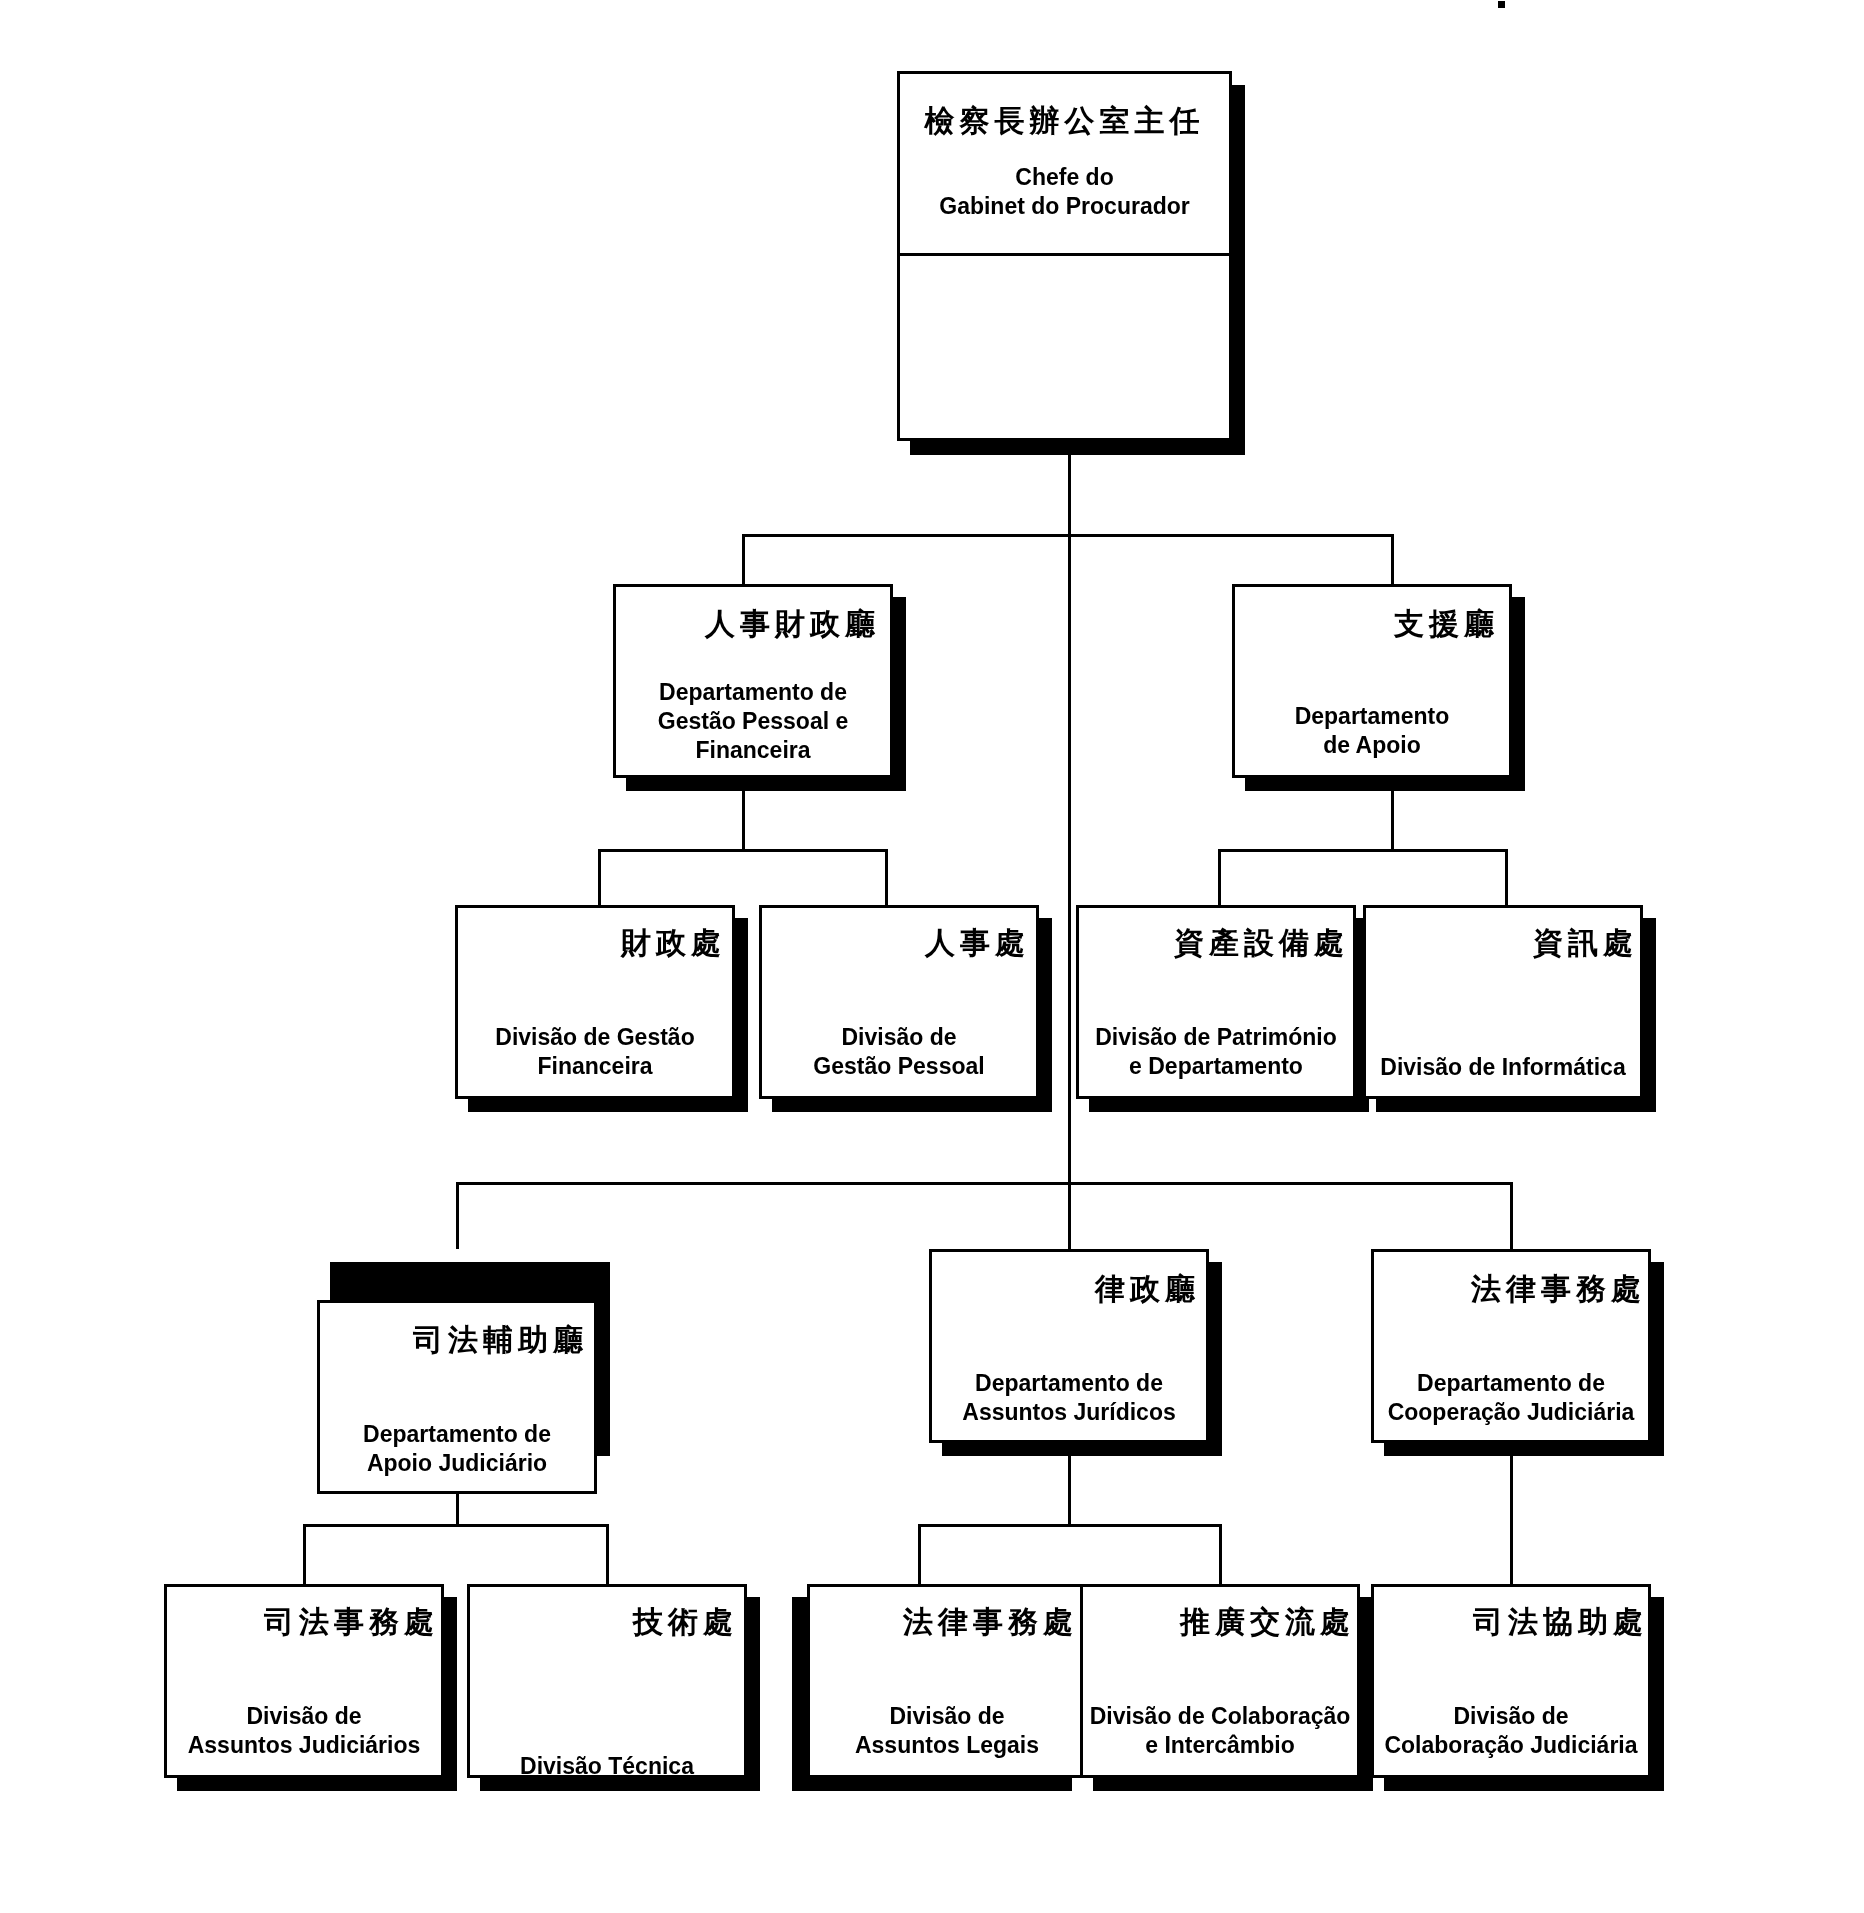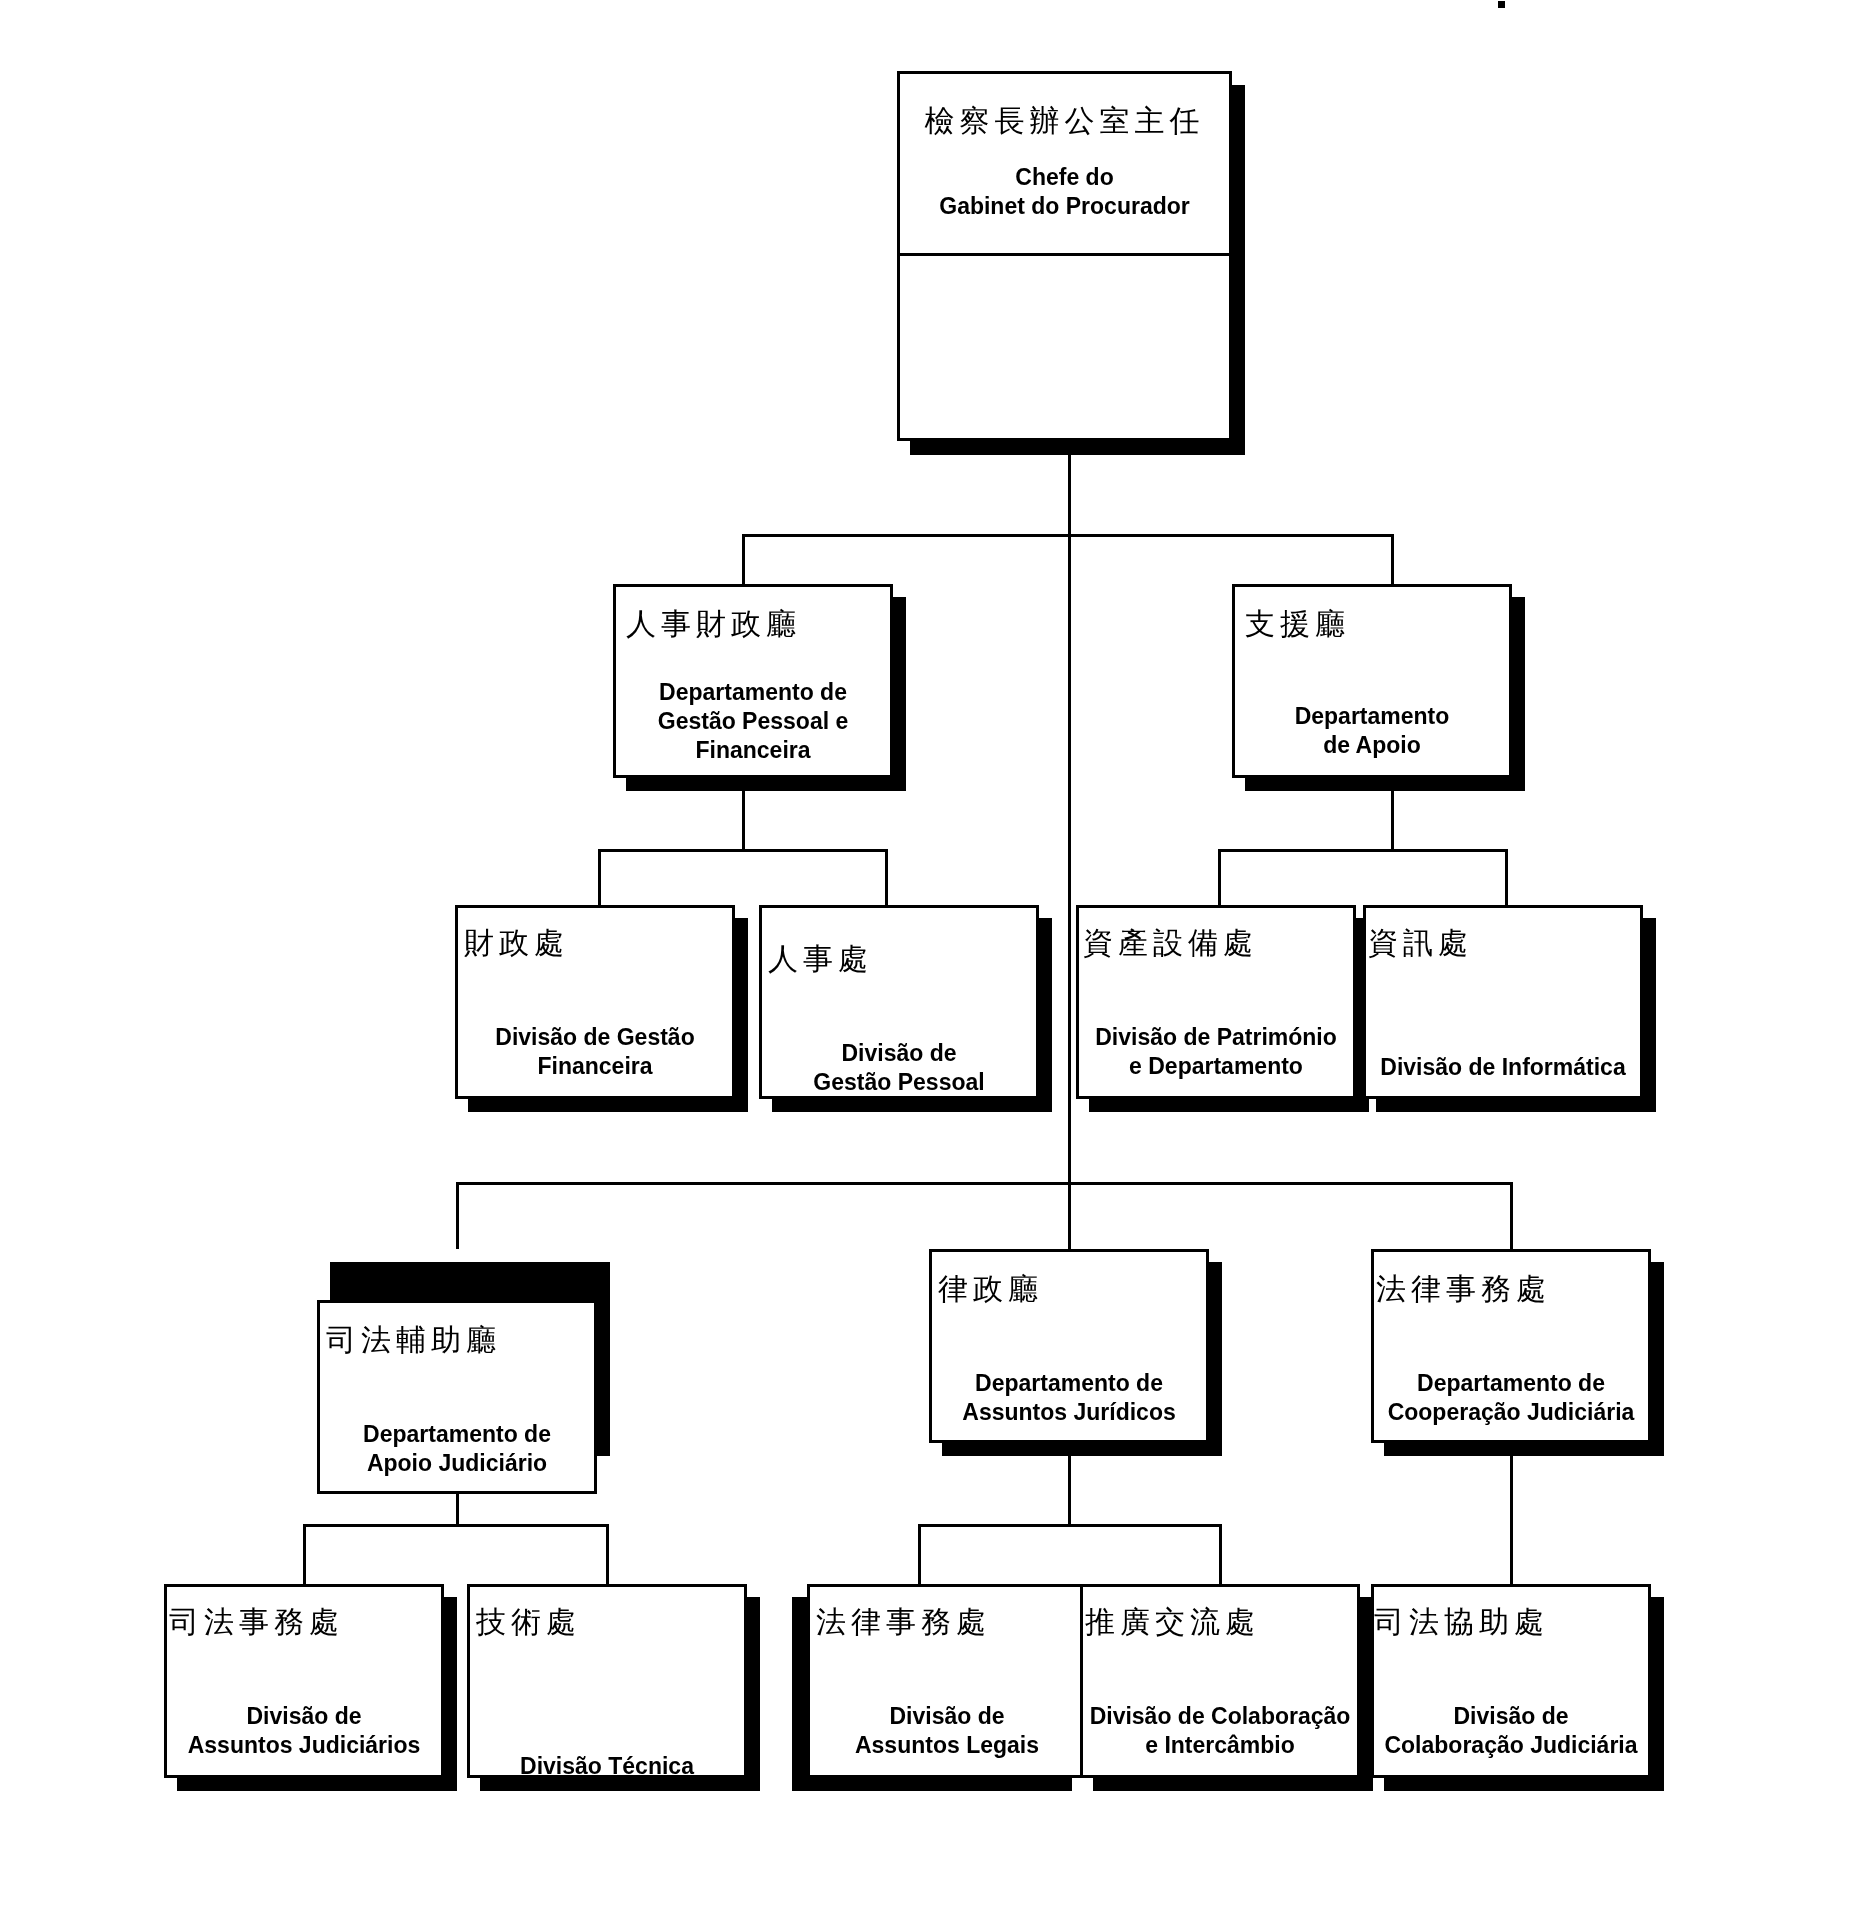--- a/index.html
+++ b/index.html
@@ -34,23 +34,23 @@
   }
   
   .shadow {
     position: absolute;
     background: #000000;
     z-index: 1;
   }
 
   .node .zh {
     font-size: 30px;
-    font-weight: 400;
+    font-weight: 700;
     letter-spacing: 5px;
-    text-align: left;
+    text-align: right;
     line-height: 1.15;
     white-space: nowrap;
   }
   .node .pt {
     font-size: 23px;
     font-weight: bold;
     text-align: center;
     line-height: 1.28;
     white-space: pre-line;
   }
@@ -161,21 +161,21 @@
     <div class="pt" style="margin-top:60px;">Departamento
 de Apoio</div>
   </div>
 
   <div class="node" style="left:455px; top:905px; width:280px; height:194px; padding:18px 6px 0 6px;">
     <div class="zh">財政處</div>
     <div class="pt" style="margin-top:62px;">Divisão de Gestão
 Financeira</div>
   </div>
 
-  <div class="node" style="left:759px; top:905px; width:280px; height:194px; padding:34px 6px 0 6px;">
+  <div class="node" style="left:759px; top:905px; width:280px; height:194px; padding:18px 6px 0 6px;">
     <div class="zh">人事處</div>
     <div class="pt" style="margin-top:62px;">Divisão de
 Gestão Pessoal</div>
   </div>
 
   <div class="node" style="left:1076px; top:905px; width:280px; height:194px; padding:18px 4px 0 4px;">
     <div class="zh">資產設備處</div>
     <div class="pt" style="margin-top:62px;">Divisão de Património
 e Departamento</div>
   </div>

